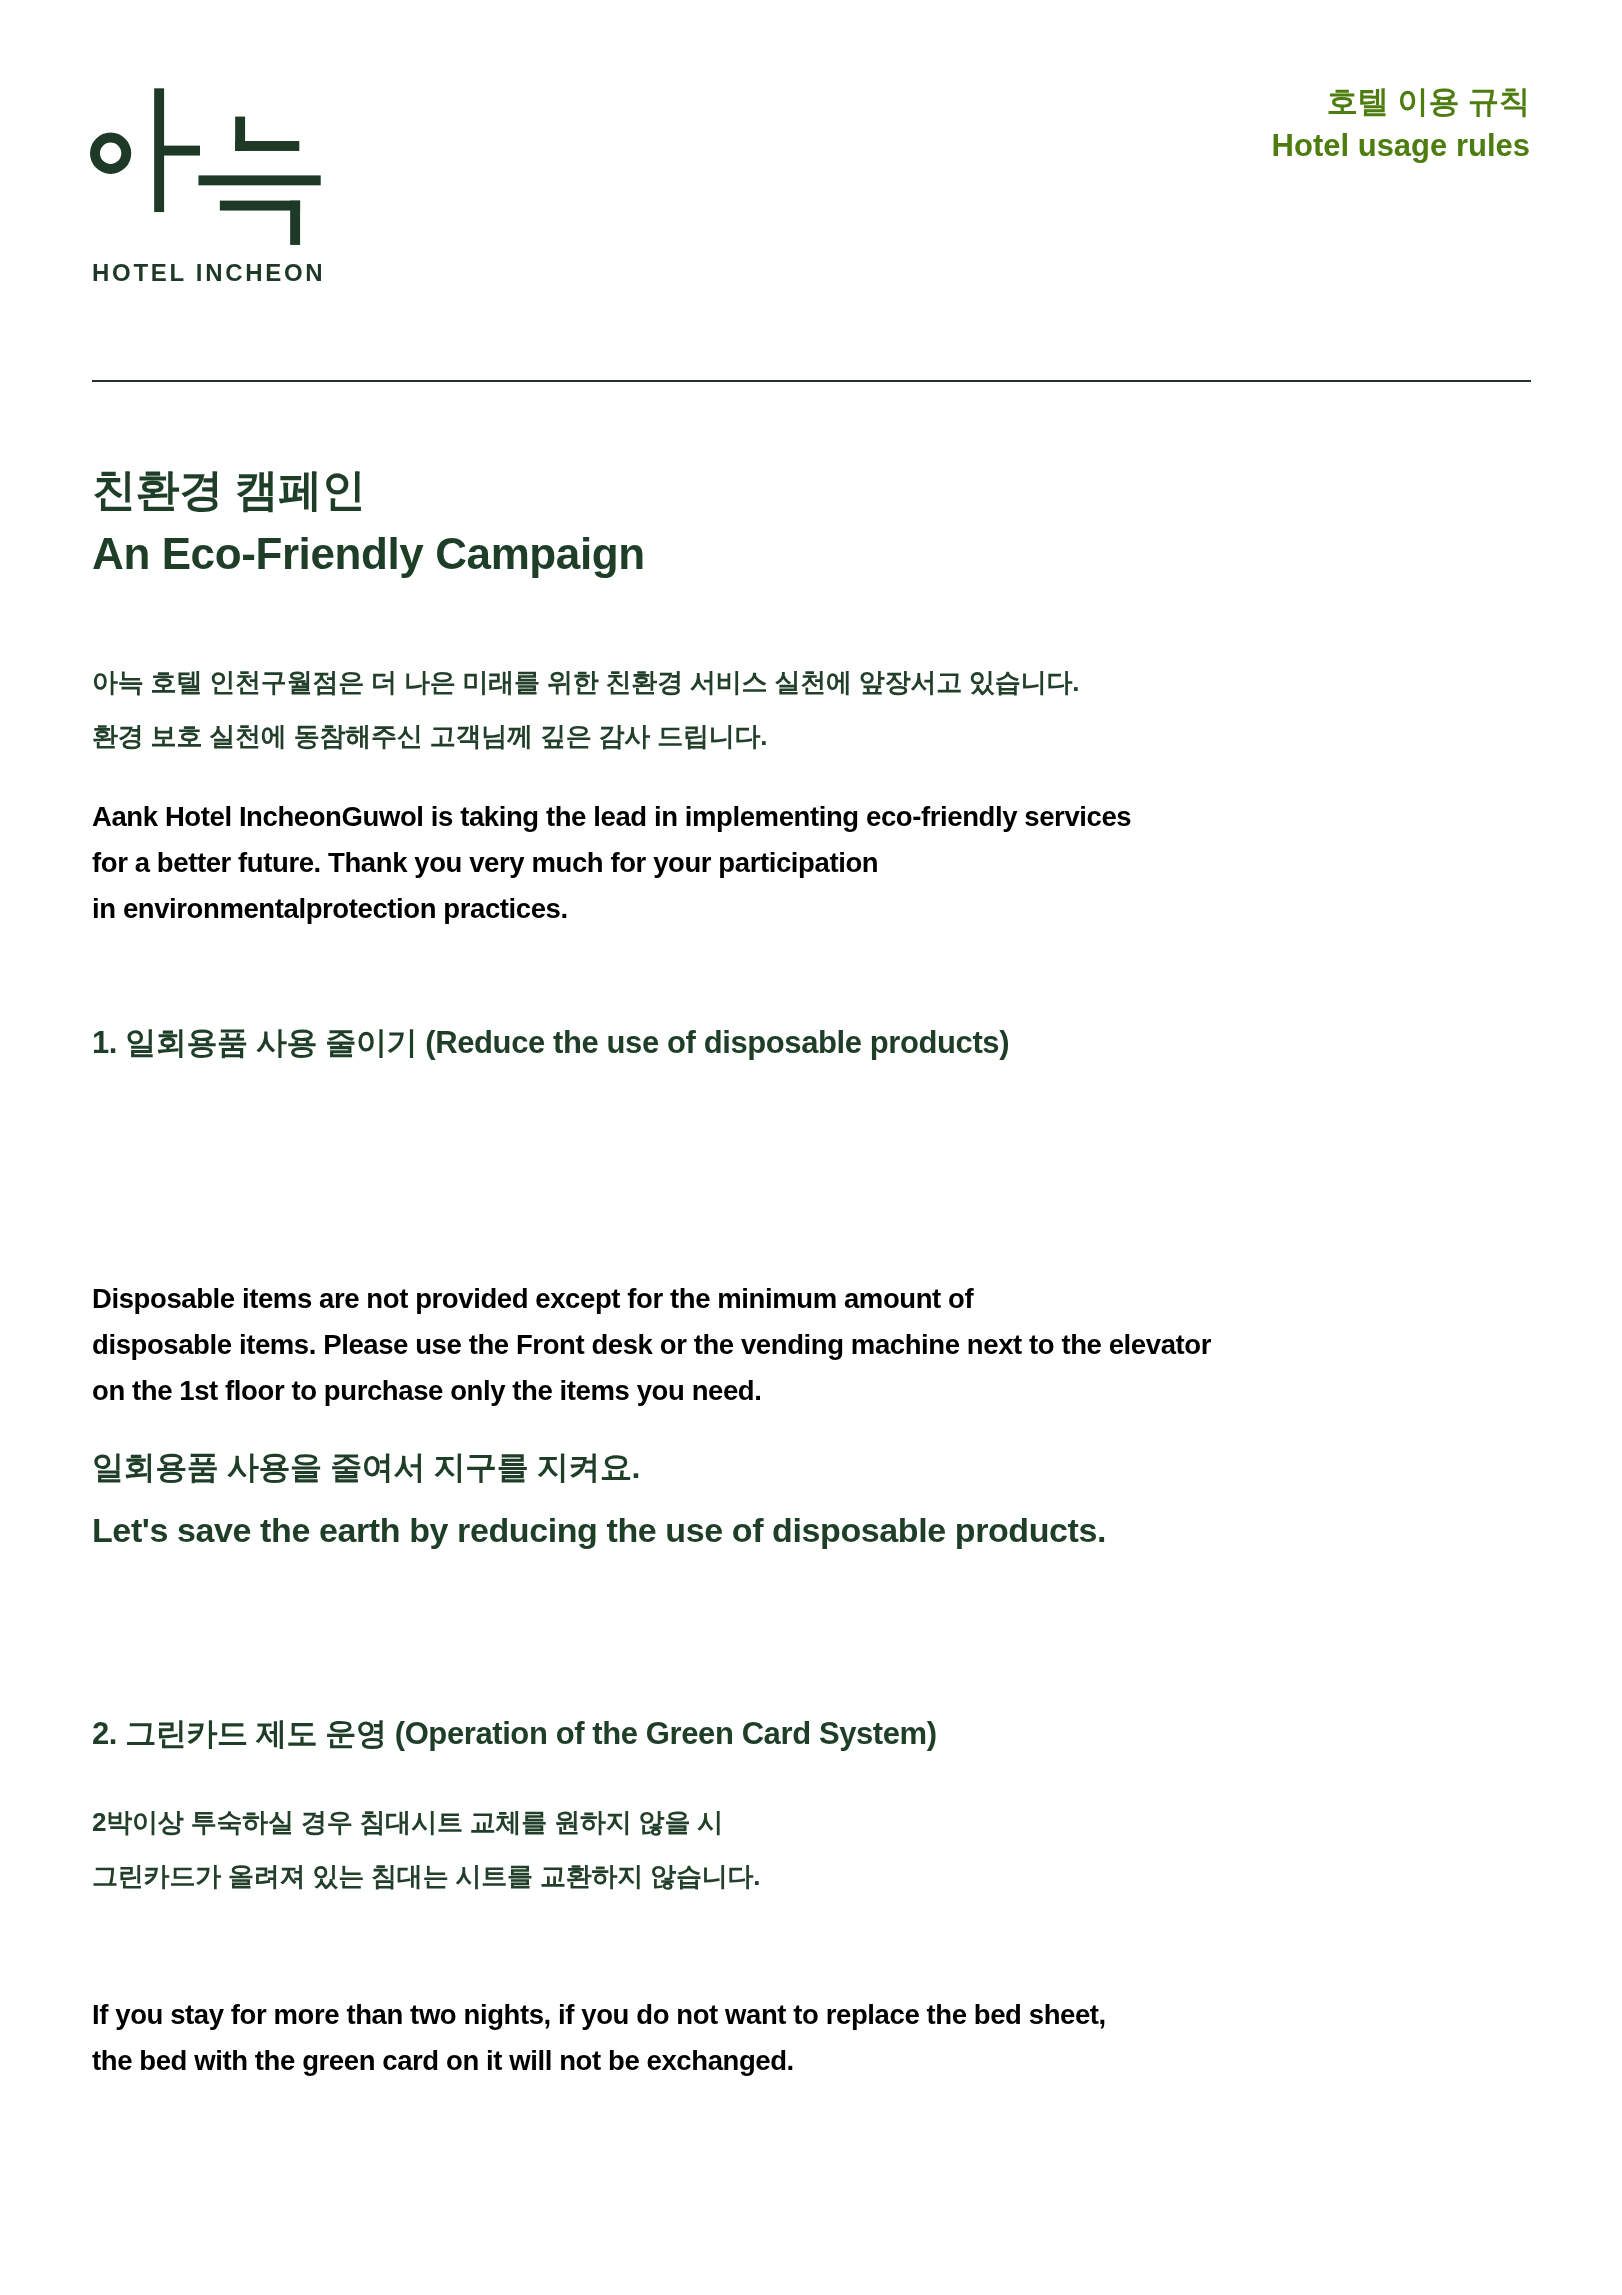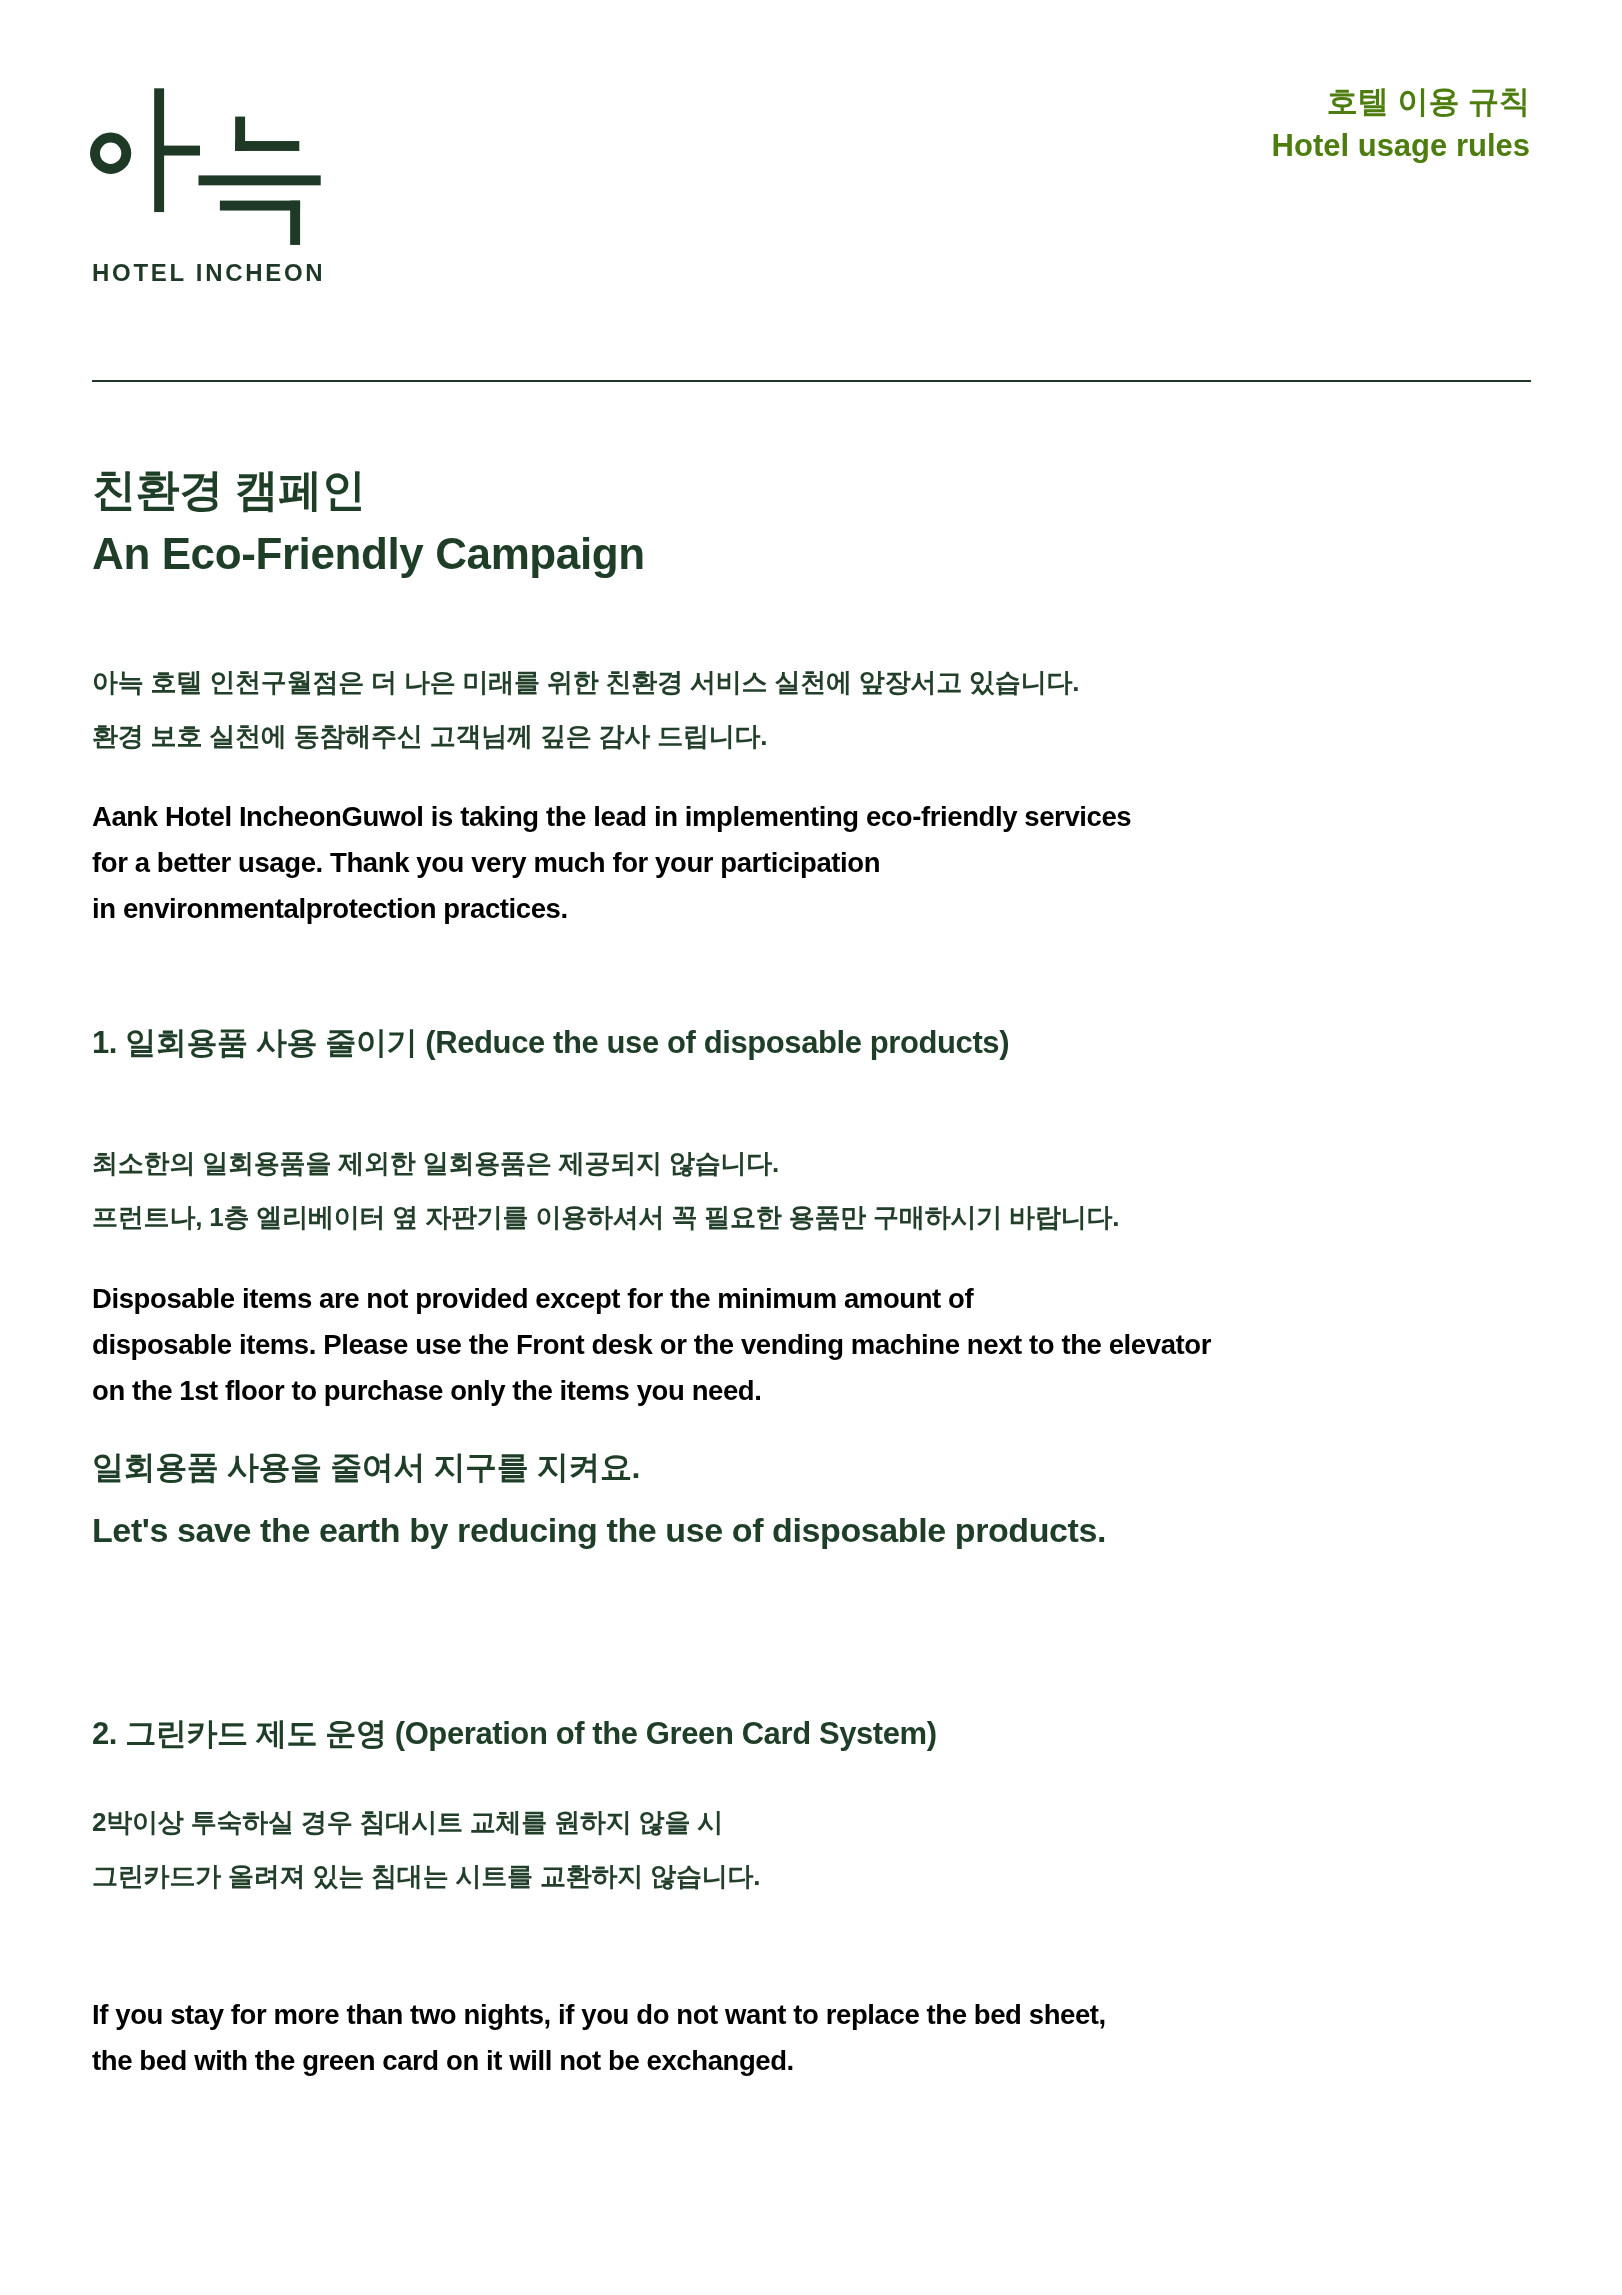--- a/index.html
+++ b/index.html
@@ -179,30 +179,26 @@
     <div>친환경 캠페인</div>
     <div>An Eco-Friendly Campaign</div>
   </h1>
 
   <div class="kr-body intro-kr">
     <div>아늑 호텔 인천구월점은 더 나은 미래를 위한 친환경 서비스 실천에 앞장서고 있습니다.</div>
     <div>환경 보호 실천에 동참해주신 고객님께 깊은 감사 드립니다.</div>
   </div>
   <div class="en-body intro-en">
     <div>Aank Hotel IncheonGuwol is taking the lead in implementing eco-friendly services</div>
-    <div>for a better usage. Thank you very much for your participation</div>
+    <div>for a better future. Thank you very much for your participation</div>
     <div>in environmentalprotection practices.</div>
   </div>
 
   <h2 class="section-heading s1-heading">1. 일회용품 사용 줄이기 (Reduce the use of disposable products)</h2>
 
-  <div class="kr-body s1-kr">
-    <div>최소한의 일회용품을 제외한 일회용품은 제공되지 않습니다.</div>
-    <div>프런트나, 1층 엘리베이터 옆 자판기를 이용하셔서 꼭 필요한 용품만 구매하시기 바랍니다.</div>
-  </div>
   <div class="en-body s1-en">
     <div>Disposable items are not provided except for the minimum amount of</div>
     <div>disposable items. Please use the Front desk or the vending machine next to the elevator</div>
     <div>on the 1st floor to purchase only the items you need.</div>
   </div>
 
   <div class="emphasis-kr s1-emph-kr">일회용품 사용을 줄여서 지구를 지켜요.</div>
   <div class="emphasis-en s1-emph-en">Let's save the earth by reducing the use of disposable products.</div>
 
   <h2 class="section-heading s2-heading">2. 그린카드 제도 운영 (Operation of the Green Card System)</h2>

